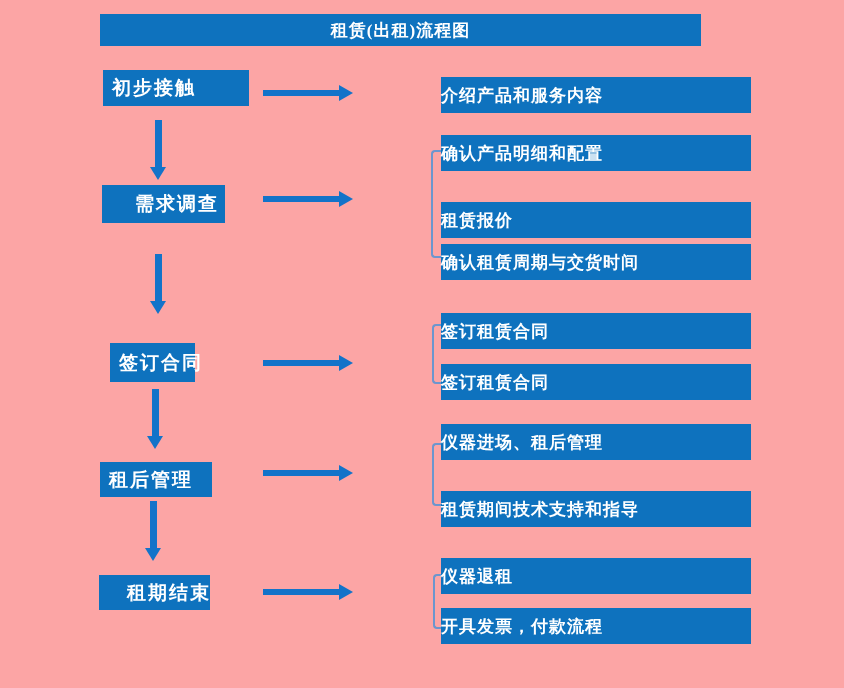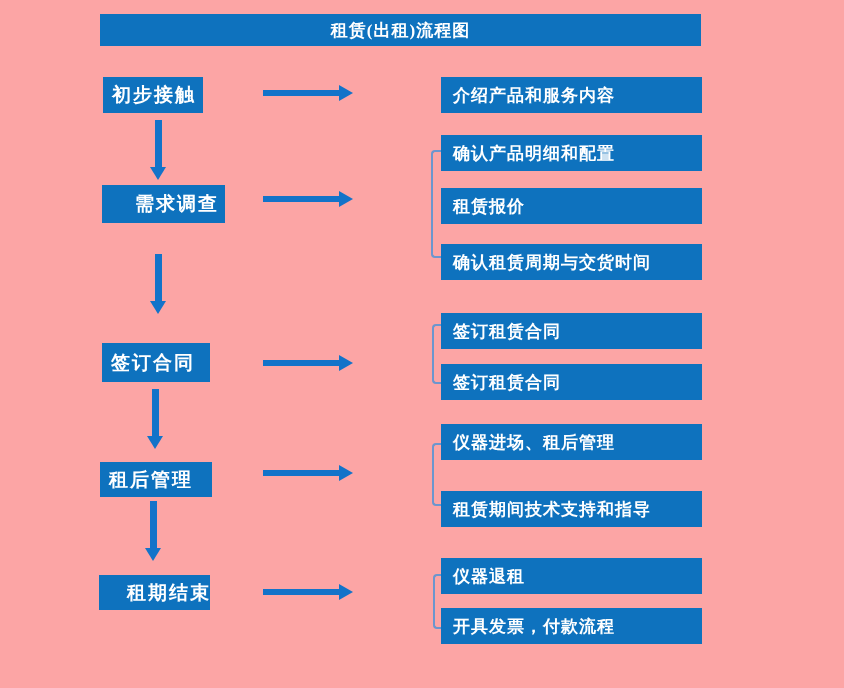--- a/index.html
+++ b/index.html
@@ -10,21 +10,21 @@
   .title-bar {
     position:absolute; left:100px; top:14px; width:601px; height:32px;
     background:var(--box,#0e72be); color:#fff; font-weight:bold; font-size:17px;
     display:flex; align-items:center; justify-content:center; letter-spacing:1px;
   }
   .box {
     position:absolute; background:var(--box,#0e72be); color:#fff; font-weight:bold;
     display:flex; align-items:center; box-sizing:border-box; white-space:nowrap;
   }
   .step-box { font-size:19px; padding-left:9px; letter-spacing:2px; }
-  .detail-box { left:441px; width:261px; height:36px; font-size:17px; padding-left:12px; letter-spacing:1px; }
+  .detail-box { left:441px; width:310px; height:36px; font-size:17px; letter-spacing:1px; }
   .h-arrow { position:absolute; display:flex; align-items:center; height:16px; }
   .h-arrow .shaft { width:76px; height:6px; background:var(--arrow,#1373c9); }
   .h-arrow .head {
     width:0; height:0; border-left:14px solid var(--arrow,#1373c9);
     border-top:8px solid transparent; border-bottom:8px solid transparent;
   }
   .v-arrow { position:absolute; display:flex; flex-direction:column; align-items:center; width:16px; }
   .v-arrow .shaft { width:7px; flex:1 1 auto; background:var(--arrow,#1373c9); }
   .v-arrow .head {
     width:0; height:0; border-top:13px solid var(--arrow,#1373c9);
@@ -38,27 +38,27 @@
 </style>
 </head>
 <body>
 
 <div class="canvas">
 
   <div class="title-bar">
     <span>租赁(出租)流程图</span>
   </div>
 
-  <div class="box step-box" style="left:103px; top:77px;  width:100px; height:36px;">
+  <div class="box step-box" style="left:103px; top:70px;  width:146px; height:36px;">
     <span>初步接触</span>
   </div>
   <div class="box step-box" style="left:102px; top:185px; width:123px; height:38px;padding-left:33px;">
     <span>需求调查</span>
   </div>
-  <div class="box step-box" style="left:102px; top:343px; width:108px; height:39px;">
+  <div class="box step-box" style="left:110px; top:343px; width:85px; height:39px;">
     <span>签订合同</span>
   </div>
   <div class="box step-box" style="left:100px; top:462px; width:112px; height:35px;">
     <span>租后管理</span>
   </div>
   <div class="box step-box" style="left:99px;  top:575px; width:111px; height:35px;padding-left:28px;">
     <span>租期结束</span>
   </div>
 
   <div class="v-arrow" style="left:150px; top:120px; height:60px;">
@@ -103,21 +103,21 @@
   <div class="bracket" style="left:432px; top:324px; height:60px;"></div>
   <div class="bracket" style="left:432px; top:443px; height:63px;"></div>
   <div class="bracket" style="left:433px; top:574px; height:55px;"></div>
 
   <div class="box detail-box" style="top:77px;">
     <span>介绍产品和服务内容</span>
   </div>
   <div class="box detail-box" style="top:135px;">
     <span>确认产品明细和配置</span>
   </div>
-  <div class="box detail-box" style="top:188px;">
+  <div class="box detail-box" style="top:202px;">
     <span>租赁报价</span>
   </div>
   <div class="box detail-box" style="top:244px;">
     <span>确认租赁周期与交货时间</span>
   </div>
   <div class="box detail-box" style="top:313px;text-align:right;">
     <span>签订租赁合同</span>
   </div>
   <div class="box detail-box" style="top:364px;">
     <span>签订租赁合同</span>

